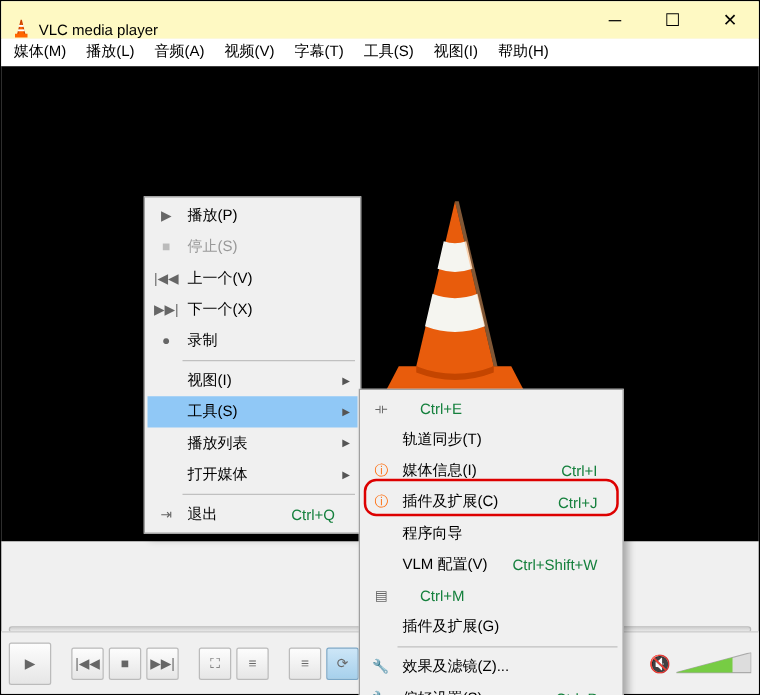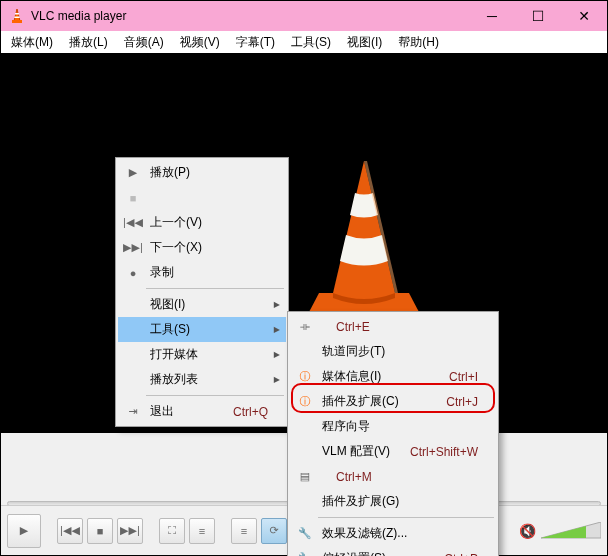--- a/index.html
+++ b/index.html
@@ -1,43 +1,43 @@
 <!DOCTYPE html>
 <html><head>
 <meta charset="utf-8">
 <style>
   * { box-sizing: border-box; margin: 0; padding: 0; font-family: "Microsoft YaHei", "Segoe UI", sans-serif; }
   body { background: #fff; }
   .window { width: 608px; height: 556px; border: 1px solid #000; position: relative; background: #f0f0f0; }
-  .titlebar { height: 30px; display: flex; align-items: center; padding-left: 8px; background: #f9a8d4; }
+  .titlebar { height: 30px; display: flex; align-items: flex-end; padding-left: 8px; background: #fef9c3; }
   .titlebar .icon { width: 16px; height: 16px; margin-right: 6px; }
   .titlebar .title { font-size: 12px; flex: 1; }
   .titlebar .btns { display: flex; }
   .titlebar .btns div { width: 46px; height: 30px; display: flex; align-items: center; justify-content: center; font-size: 14px; }
-  .menubar { height: 22px; display: flex; align-items: center; padding: 0 4px; background: #fff; font-size: 12px; gap: 4px; }
+  .menubar { height: 22px; display: flex; padding: 0 4px; background: #fff; font-size: 12px; gap: 4px; }
   .menubar span { padding: 2px 6px; }
   .video { background: #000; height: 380px; display: flex; align-items: center; justify-content: center; position: relative; }
   .cone { margin-left: 120px; margin-top: -10px; }
   .ctrlbar { position: absolute; bottom: 0; left: 0; right: 0; height: 50px; background: #f0f0f0; border-top: 1px solid #ccc; display: flex; align-items: center; padding: 0 6px; gap: 4px; }
   .seek { position: absolute; bottom: 46px; left: 6px; right: 6px; height: 10px; }
   .seek-track { height: 5px; background: linear-gradient(#d0d0d0,#e8e8e8); border: 1px solid #bbb; border-radius: 3px; margin-top: 2px; }
   .cbtn { width: 26px; height: 26px; border: 1px solid #bbb; background: linear-gradient(#fdfdfd,#e6e6e6); border-radius: 2px; display: flex; align-items: center; justify-content: center; font-size: 11px; color: #666; }
   .cbtn.big { width: 34px; height: 34px; }
   .cbtn.active { background: linear-gradient(#cde6f7,#a6d0ec); border-color: #7aa7c7; }
   .gap { width: 8px; }
   .spacer { flex: 1; color:#666; font-size:12px; text-align:center;}
   .vol { width: 60px; height: 18px; position: relative; }
   .vol svg { width: 60px; height: 18px; }
   
   .menu { position: absolute; background: #f0f0f0; border: 1px solid #a0a0a0; box-shadow: 4px 4px 6px rgba(0,0,0,.3); font-size: 12px; padding: 2px; }
   .menu .row { display: flex; align-items: center; height: 25px; padding: 0 18px 0 4px; position: relative; }
   .menu .row.hl { background: #90c8f6; }
   .menu .ic { width: 22px; display: flex; justify-content: center; color: #666; font-size: 11px; }
   .menu .lbl { flex: 1; padding-left: 6px; white-space: nowrap; }
-  .menu .sc { color: #7f1d1d; padding-left: 20px; }
+  .menu .sc { color: #15803d; padding-left: 20px; }
   .menu .sub::after { content: "▶"; font-size: 8px; position: absolute; right: 6px; color: #555; }
   .menu .sep { height: 1px; background: #c0c0c0; margin: 3px 2px 3px 28px; padding: 0; }
   .menu1 { top: 156px; left: 114px; width: 174px; }
   .menu2 { top: 310px; left: 286px; width: 212px; }
   .highlight-ring { position: absolute; border: 2px solid #d00; border-radius: 10px; pointer-events: none; }
   .ring1 { top: 382px; left: 290px; width: 204px; height: 30px; }
 </style>
 </head>
 <body>
 
@@ -128,20 +128,21 @@
     </div>
   </div>
 
   <div class="menu menu1" id="m1">
       <div class="row">
         <span class="ic">▶</span>
         <span class="lbl">播放(P)</span>
       </div>
       <div class="row" style="color: rgb(153, 153, 153);">
         <span class="ic" style="color: rgb(187, 187, 187);">■</span>
+        <span class="lbl">停止(S)</span>
       </div>
       <div class="row">
         <span class="ic">|◀◀</span>
         <span class="lbl">上一个(V)</span>
       </div>
       <div class="row">
         <span class="ic">▶▶|</span>
         <span class="lbl">下一个(X)</span>
       </div>
       <div class="row">
@@ -152,25 +153,25 @@
       <div class="row sub">
         <span class="ic"></span>
         <span class="lbl">视图(I)</span>
       </div>
       <div class="row sub hl">
         <span class="ic"></span>
         <span class="lbl">工具(S)</span>
       </div>
       <div class="row sub">
         <span class="ic"></span>
+        <span class="lbl">播放列表</span>
+      </div>
+      <div class="row sub">
+        <span class="ic"></span>
         <span class="lbl">打开媒体</span>
-      </div>
-      <div class="row sub">
-        <span class="ic"></span>
-        <span class="lbl">播放列表</span>
       </div>
       <div class="sep"></div>
       <div class="row">
         <span class="ic">⇥</span>
         <span class="lbl">退出</span>
         <span class="sc">Ctrl+Q</span>
       </div>
     </div>
 
   <div class="menu menu2" id="m2">

